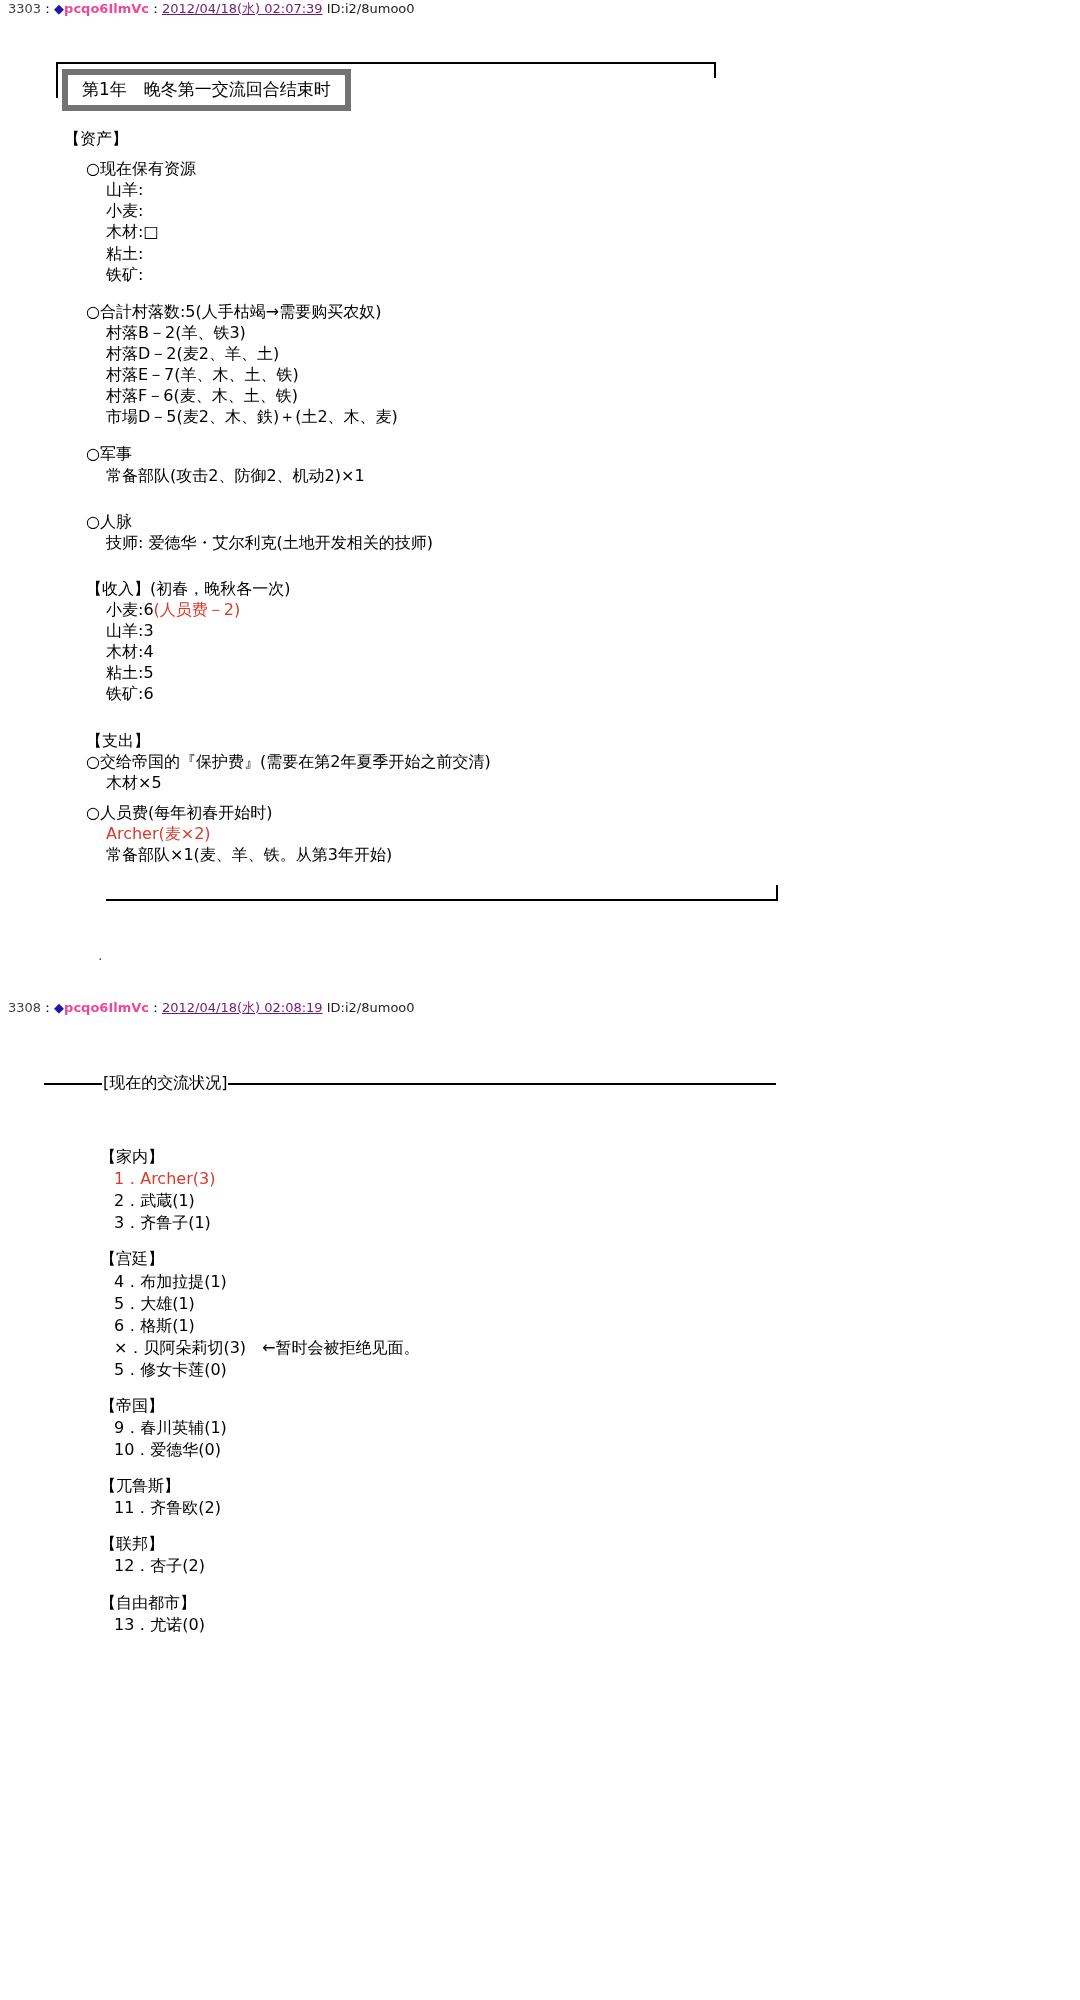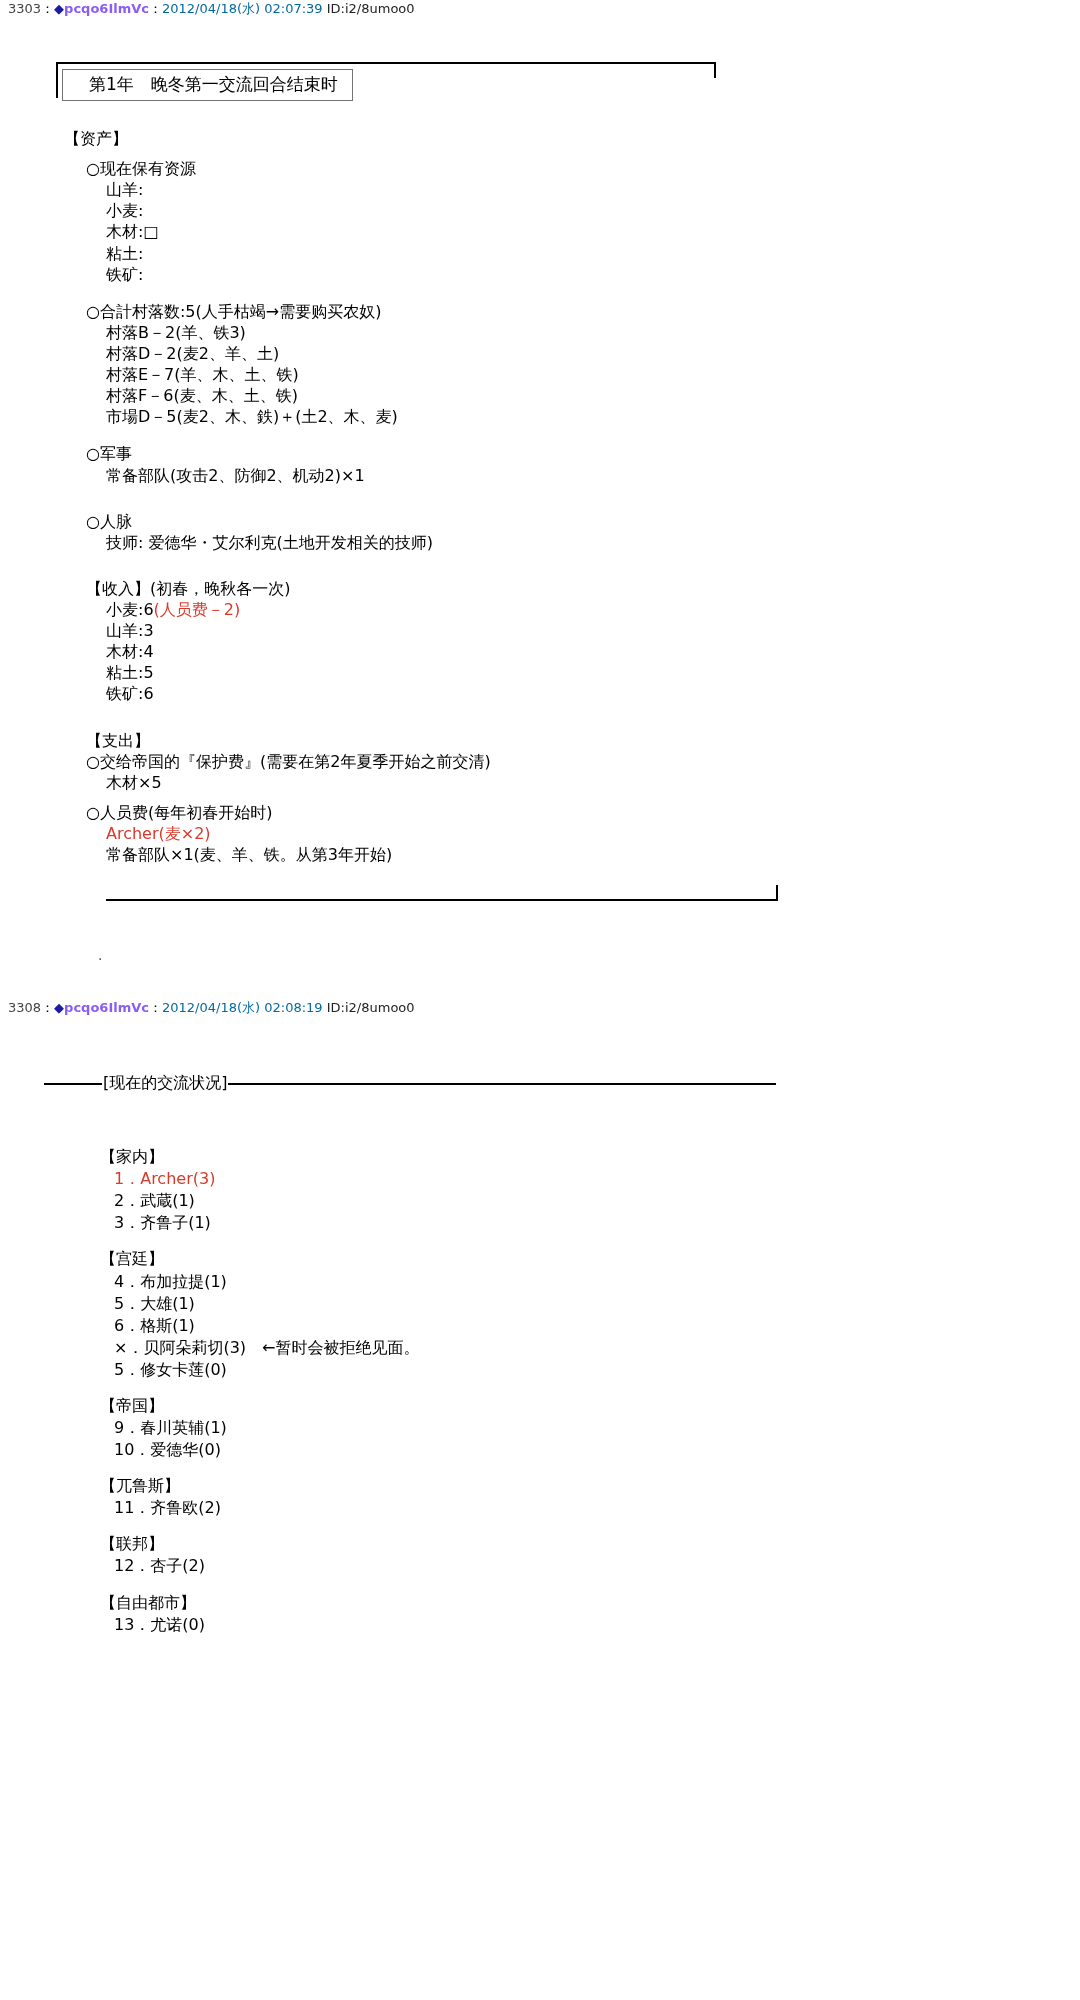--- a/index.html
+++ b/index.html
@@ -27,28 +27,29 @@
     padding-left: 8px;
     white-space: nowrap;
   }
   .post-header .num {
     color: #444444;
   }
   .post-header .sep {
     color: #000;
   }
   .post-header .name {
-    color: #8b5cf6;
+    color: #ec4899;
     font-weight: bold;
   }
   .post-header .diamond {
     color: #1a1aa6;
   }
   .post-header .date {
-    color: #0369a1;
+    color: #701a75;
+    text-decoration: underline;
   }
   .post-header .id {
     color: #222;
   }
 
   
   .block1 {
     margin-top: 44px;
     position: relative;
     padding-left: 56px;
@@ -66,22 +67,22 @@
   }
   .title-frame .tline-right {
     position: absolute;
     right: 0; top: 0;
     width: 2px; height: 16px;
     background: #000;
   }
   .title-frame .tbox {
     position: absolute;
     left: 6px; top: 7px;
-    border: 1px solid #737373;
-    padding: 3px 14px 4px 26px;
+    border: 6px solid #737373;
+    padding: 3px 14px 4px 14px;
     font-size: 17px;
     background: #fff;
     white-space: nowrap;
   }
   .title-frame .tline-left-b {
     position: absolute;
     left: 0; top: 2px;
     width: 2px; height: 34px;
     background: #000;
   }

